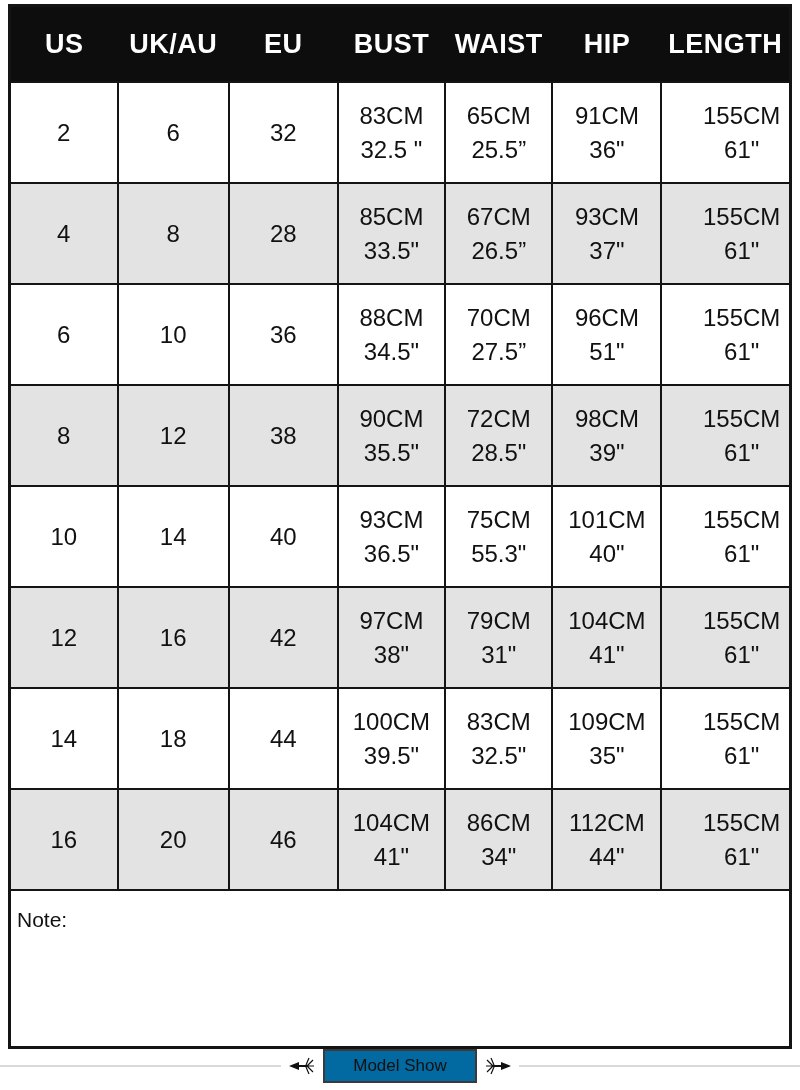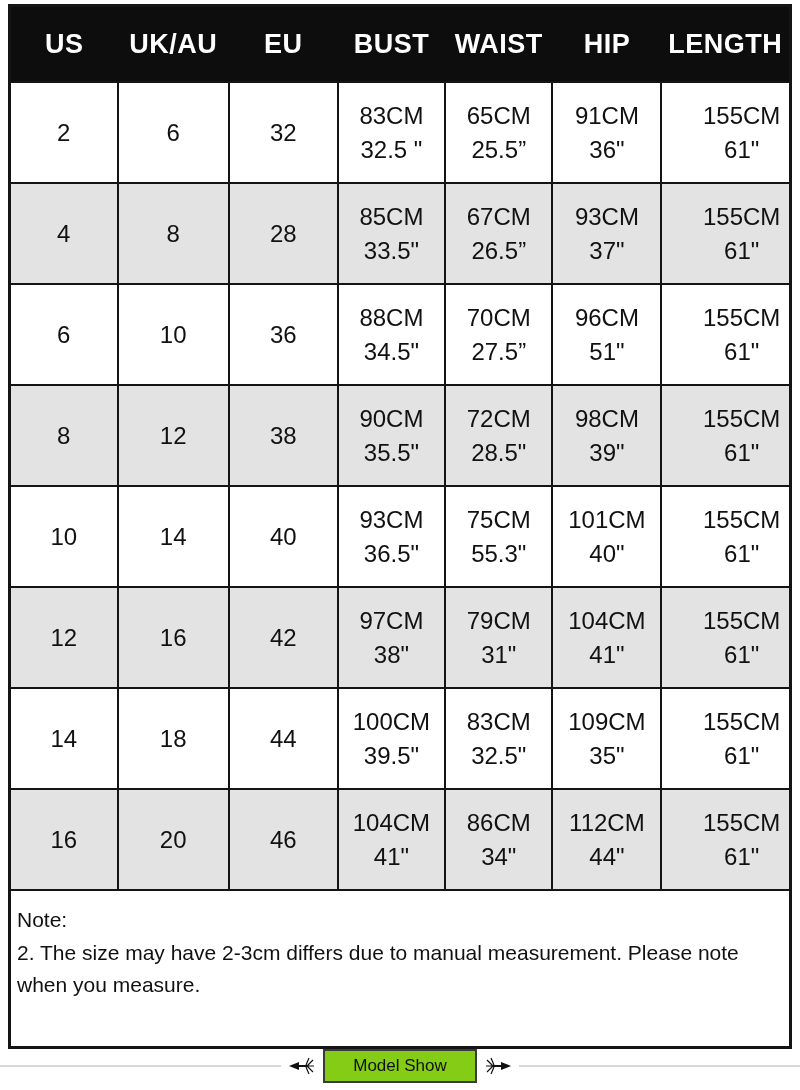--- a/index.html
+++ b/index.html
@@ -39,21 +39,21 @@
   .note p{margin:0;}
   .divider{
     position:absolute;left:0;top:1048px;width:800px;height:36px;
     display:flex;align-items:center;
   }
   .divider .line{flex:1;height:2px;background:#d9d9d9;}
   .ornament{flex:0 0 auto;margin:0 8px;display:block;}
   .ornament.right{transform:scaleX(-1);}
   .divider-label{
     flex:0 0 auto;
-    border:2px solid #3a3a3a;background:#84cc16;
+    border:2px solid #3a3a3a;background:#0369a1;
     padding:5px 28px;font-size:17px;color:#111;
     text-align:left;
   }
 </style>
 </head>
 <body>
 
 <div class="chart-box">
   <table class="size-chart">
     <colgroup>
@@ -179,21 +179,20 @@
         <td>112CM
 44"</td>
         <td>155CM
 61"</td>
       </tr>
     </tbody>
   </table>
 
   <div class="note">
     <p>Note:</p>
-    <p>2. The size may have 2-3cm differs due to manual measurement. Please note when you measure.</p>
   </div>
 </div>
 
 <div class="divider">
   <div class="line"></div>
   <svg class="ornament left" width="26" height="20" viewBox="0 0 26 20">
     <polygon points="0,10 10,6 10,14" fill="#111"></polygon>
     <line x1="8" y1="10" x2="18" y2="10" stroke="#111" stroke-width="2"></line>
     <path d="M18 10 L24 4 M18 10 L25 10 M18 10 L24 16 M17 9 L20 2 M17 11 L20 18" stroke="#111" stroke-width="1.2" fill="none"></path>
   </svg>

